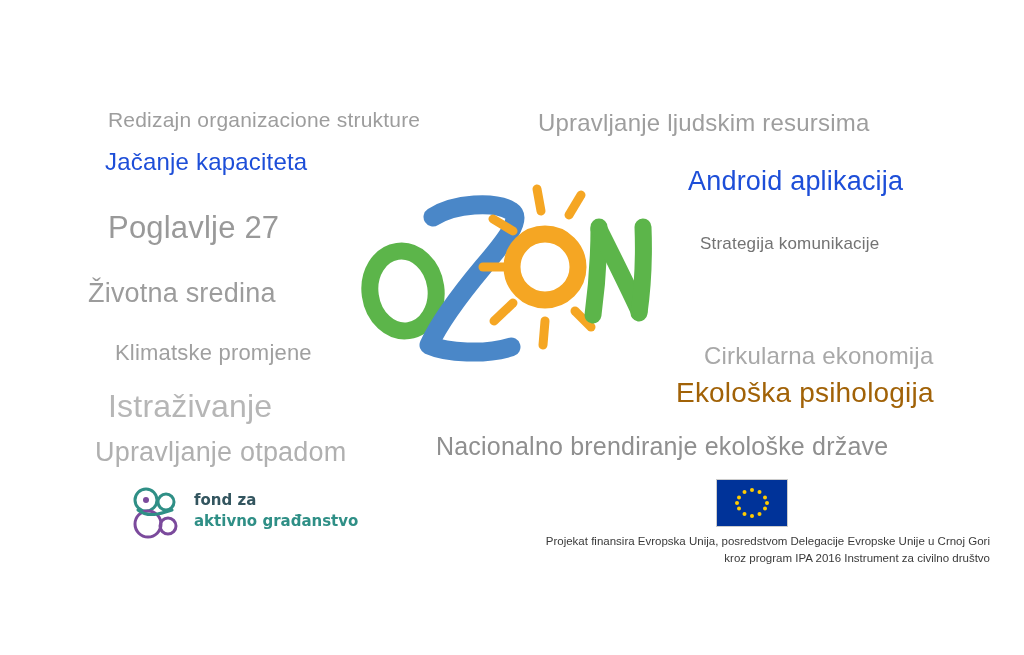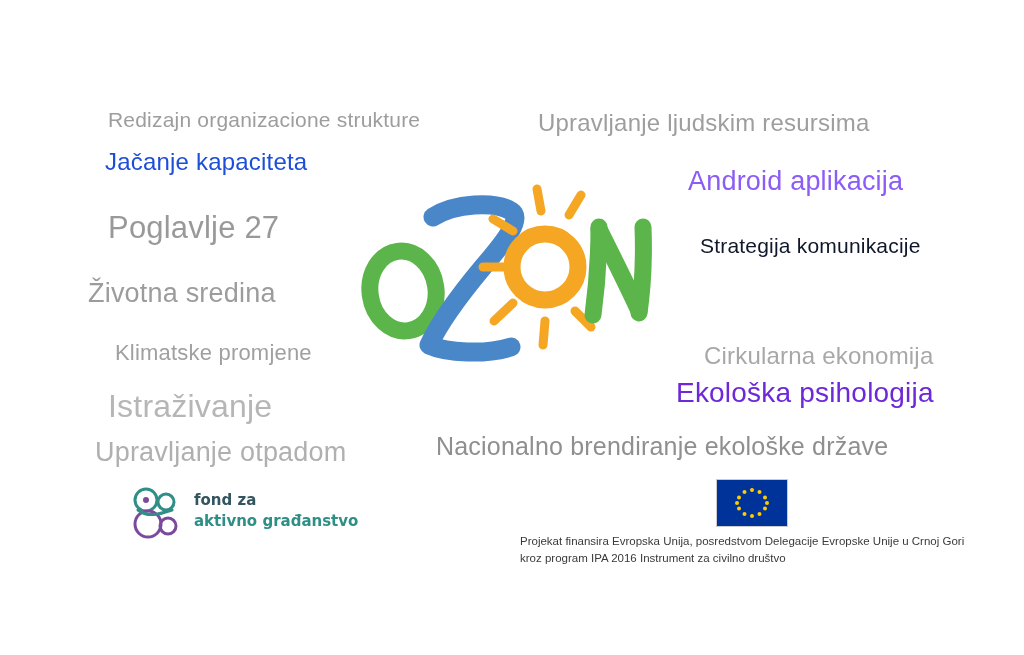--- a/index.html
+++ b/index.html
@@ -36,24 +36,24 @@
   #kw-redizajn   { left: 108px; top: 108px;  font-size: 21px; color: #9d9d9d; }
   #kw-jacanje    { left: 105px; top: 148px;  font-size: 24px; color: #1d4ed8; }
   #kw-poglavlje  { left: 108px; top: 210px;  font-size: 31px; color: #999999; }
   #kw-zivotna    { left: 88px;  top: 278px;  font-size: 27px; color: #9c9c9c; }
   #kw-klimatske  { left: 115px; top: 340px;  font-size: 22px; color: #a0a0a0; }
   #kw-istraz     { left: 108px; top: 388px;  font-size: 32px; color: #b6b6b6; }
   #kw-otpadom    { left: 95px;  top: 437px;  font-size: 27px; color: #b0b0b0; }
 
   
   #kw-upravljanje-lr { left: 538px; top: 109px; font-size: 24px; color: #9e9e9e; }
-  #kw-android        { left: 688px; top: 166px; font-size: 27px; color: #8b5cf6; }
-  #kw-strategija     { left: 700px; top: 234px; font-size: 21px; color: #0f172a; }
+  #kw-android        { left: 688px; top: 166px; font-size: 27px; color: #1d4ed8; }
+  #kw-strategija     { left: 700px; top: 234px; font-size: 17px; color: #737373; }
   #kw-cirkularna     { left: 704px; top: 302px; font-size: 24px; color: #a8a8a8; margin-top: 40px; }
-  #kw-ekoloska       { left: 676px; top: 377px; font-size: 28px; color: #6d28d9; }
+  #kw-ekoloska       { left: 676px; top: 377px; font-size: 28px; color: #a16207; }
   #kw-nacionalno     { left: 436px; top: 432px; font-size: 25px; color: #8f8f8f; }
 
   
   .logo-ozon {
     position: absolute;
     left: 355px;
     top: 175px;
     width: 300px;
     height: 215px;
   }
@@ -90,21 +90,21 @@
     height: 48px;
     border: 1px solid #cccccc;
     background: #003399;
     box-sizing: border-box;
   }
   .eu-note {
     position: absolute;
     left: 520px;
     top: 533px;
     width: 470px;
-    text-align: left;
+    text-align: right;
     color: #3a3a3a;
     font-size: 11.5px;
     line-height: 17px;
     font-family: "Liberation Sans", sans-serif;
   }
 </style>
 </head>
 <body>
 
 <div class="stage">

